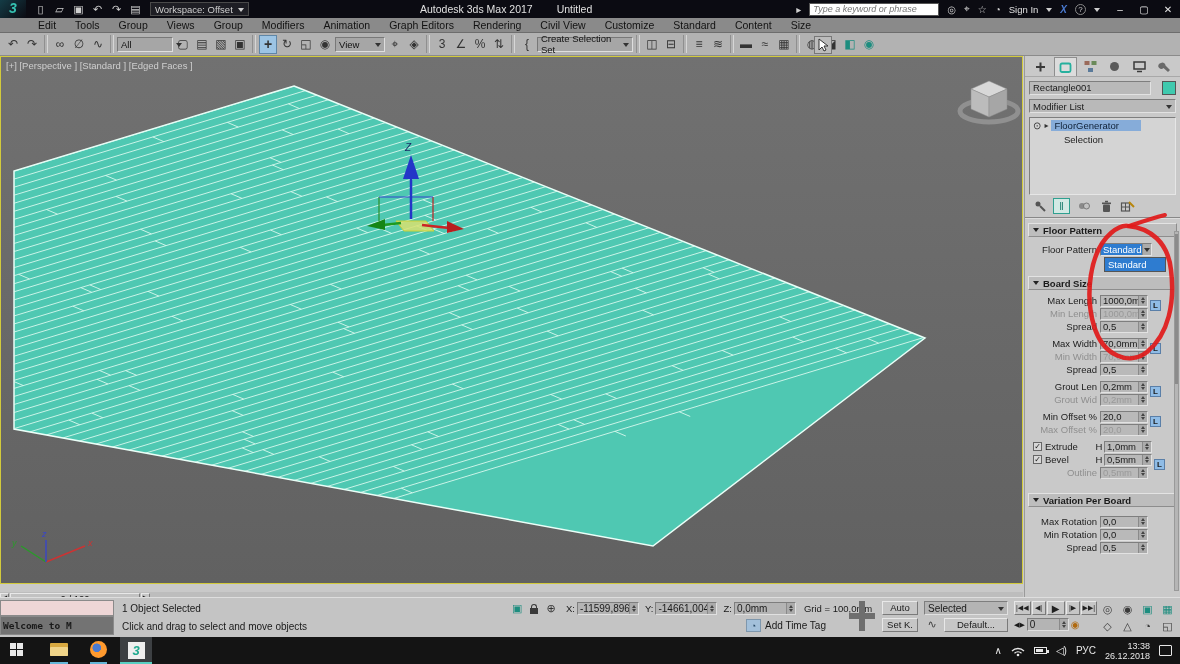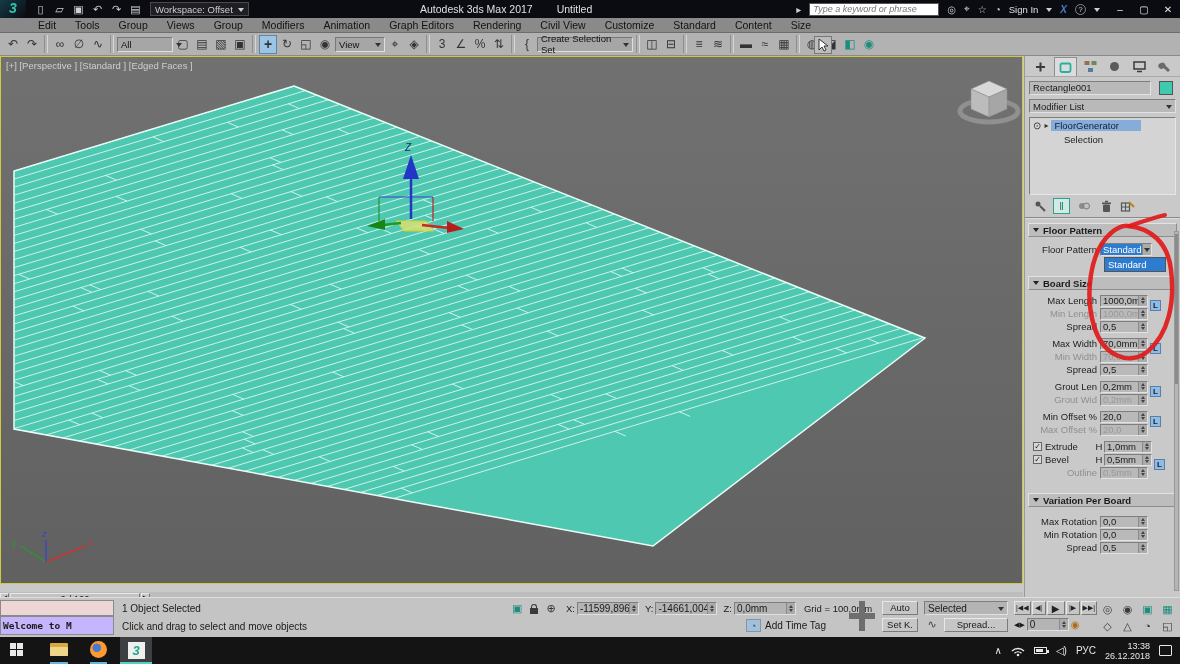--- a/index.html
+++ b/index.html
@@ -35,21 +35,21 @@
   
   #viewport { position:absolute; left:0; top:56px; width:1023px; height:528px; background:linear-gradient(#717171,#616161); border:1px solid #d2ca3c; overflow:hidden; }
   #vp-label { position:absolute; left:5px; top:3px; color:#cfcfcf; font-size:9.5px; }
   #floor-svg { position:absolute; left:0; top:0; }
 
   
   #cpanel { position:absolute; left:1024px; top:56px; width:156px; height:541px; background:#c9c9c9; border-left:1px solid #9a9a9a; font-size:9.5px; }
   #cp-tabs { display:flex; height:21px; align-items:center; padding:1px 4px 0 4px; gap:2px; border-bottom:1px solid #a8a8a8; }
   .cp-tab { width:23px; height:19px; display:flex; align-items:center; justify-content:center; }
   .cp-tab.selected { background:#dcdcdc; border:1px solid #8e8e8e; border-bottom:none; }
-  #name-row { display:flex; align-items:center; gap:8px; padding:4px 4px 2px 4px; }
+  #name-row { display:flex; align-items:center; gap:8px; padding:4px 4px 2px 4px;justify-content:space-between; }
   #obj-name { width:122px; height:14px; background:#b9b9b9; border:1px solid; border-color:#7e7e7e #e2e2e2 #e2e2e2 #7e7e7e; padding:0 3px; line-height:12px; }
   #obj-color { width:14px; height:14px; background:#3fc9ae; border:1px solid #555; }
   #modlist-row { padding:2px 4px; }
   #modlist { height:14px; background:#b9b9b9; border:1px solid; border-color:#7e7e7e #e2e2e2 #e2e2e2 #7e7e7e; display:flex; align-items:center; justify-content:space-between; padding:0 3px; }
   #stack-box { margin:2px 4px 0 4px; height:78px; background:#d4d4d4; border:1px solid; border-color:#7e7e7e #e6e6e6 #e6e6e6 #7e7e7e; }
   .stack-row { height:14px; display:flex; align-items:center; padding-left:3px; gap:3px; }
   .stack-row .eye { font-size:10px; color:#333; }
   .stack-row .arr { font-size:8px; color:#333; }
   .stack-row.sel .nm { background:#86acd9; color:#0e2036; padding:0 22px 0 3px; }
   .stack-row.plain { padding-left:34px; }
@@ -86,21 +86,21 @@
   #red-annot { position:absolute; left:0; top:0; pointer-events:none; }
 
   
   #timeslider { position:absolute; left:0; top:592px; width:1023px; height:13px; background:#bdbdbd; border-bottom:1px solid #979797; display:flex; align-items:center; }
   .ts-btn { width:9px; height:11px; background:#c6c6c6; border:1px solid; border-color:#e8e8e8 #7a7a7a #7a7a7a #e8e8e8; font-size:7px; display:flex; align-items:center; justify-content:center; }
   #ts-handle { width:130px; height:11px; margin:0 1px; background:#c2c2c2; border:1px solid; border-color:#e8e8e8 #7a7a7a #7a7a7a #e8e8e8; text-align:center; line-height:10px; font-size:9.5px; }
 
   
   #statusbar { position:absolute; left:0; top:597px; width:1180px; height:40px; background:#c4c4c4; border-top:1px solid #dedede; }
   #listener-pink { position:absolute; left:0; top:2px; width:114px; height:16px; background:#eed6d6; border:1px solid #8a8a8a; }
-  #listener-white { position:absolute; left:0; top:18px; width:114px; height:19px; background:#c4b5fd; border:1px solid #8a8a8a; font-family:"DejaVu Sans Mono", monospace; font-size:9.5px; font-weight:bold; padding:3px 2px 0 2px; white-space:nowrap; overflow:hidden; }
+  #listener-white { position:absolute; left:0; top:18px; width:114px; height:19px; background:#737373; border:1px solid #8a8a8a; font-family:"DejaVu Sans Mono", monospace; font-size:9.5px; font-weight:bold; padding:3px 2px 0 2px; white-space:nowrap; overflow:hidden; }
   #sel-status { position:absolute; left:122px; top:5px; font-size:10px; }
   #prompt-line { position:absolute; left:122px; top:23px; font-size:10px; }
   #coord-icons { position:absolute; left:512px; top:4px; display:flex; gap:8px; align-items:center; }
   .lock-glyph { width:8px; height:6px; background:#3a3a3a; position:relative; margin-top:4px; }
   .lock-glyph::before { content:""; position:absolute; top:-4px; left:1px; width:4px; height:4px; border:1.5px solid #3a3a3a; border-bottom:none; border-radius:3px 3px 0 0; }
   .coord-lbl { font-size:9.5px; margin:0 2px 0 6px; }
   #coord-row { position:absolute; left:560px; top:4px; display:flex; align-items:center; }
   .coord-field { width:62px; height:13px; background:#b4b4b4; border:1px solid; border-color:#7e7e7e #e0e0e0 #e0e0e0 #7e7e7e; display:flex; align-items:center; }
   #grid-readout { margin-left:8px; font-size:9.5px; white-space:nowrap; }
   #add-tag { position:absolute; left:746px; top:21px; display:flex; align-items:center; gap:4px; }
@@ -866,21 +866,21 @@
         <span class="bar-v"></span>
         <span class="bar-h"></span>
       </div>
     <div id="auto-btn" class="sb-btn">Auto</div>
     <div id="setk-btn" class="sb-btn">Set K.</div>
     <div id="keyfilter-dd">
       <span>Selected</span>
       <span class="caret"></span>
     </div>
     <div id="curves-ico">∿</div>
-    <div id="filters-btn" class="sb-btn">Spread...</div>
+    <div id="filters-btn" class="sb-btn">Default...</div>
 
     <div id="playback">
         <div class="pb">|◀◀</div>
         <div class="pb">◀|</div>
         <div class="pb" style="font-size: 10px; min-width: 18px;">▶</div>
         <div class="pb">|▶</div>
         <div class="pb">▶▶|</div>
       </div>
     <div id="frame-row">
       <span style="font-size:7px">◀▶</span>

